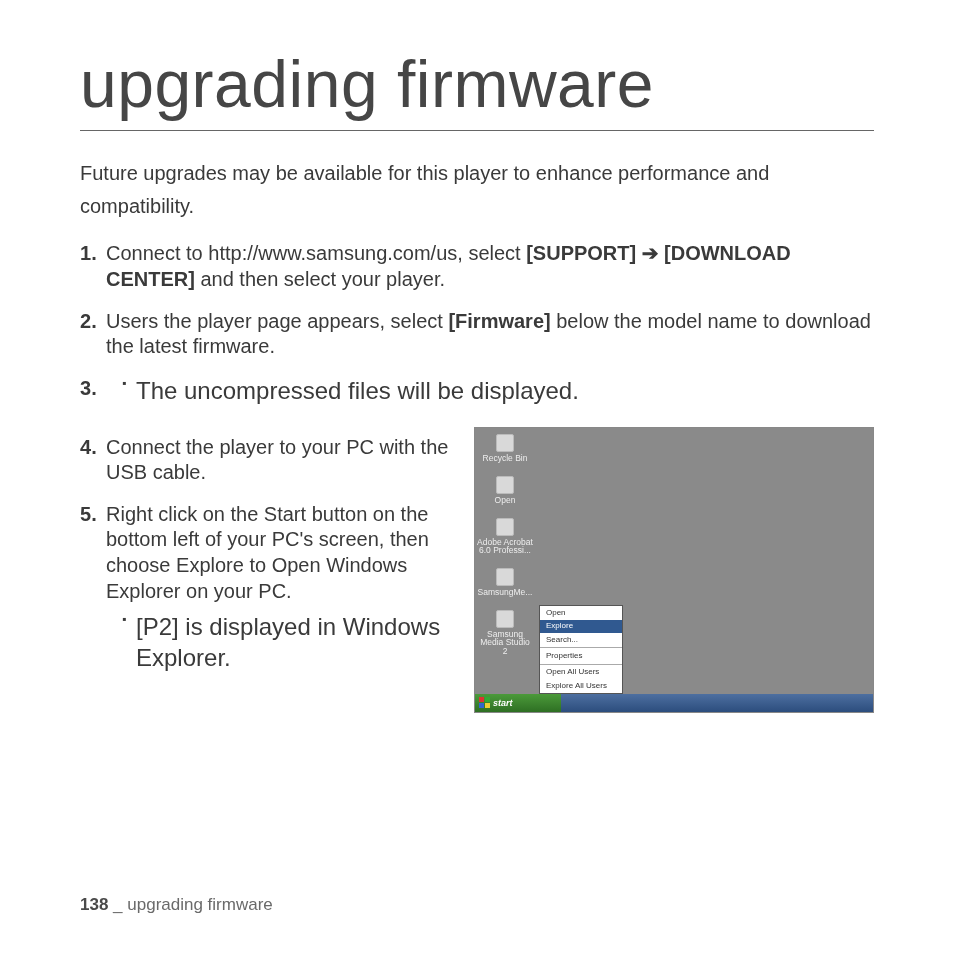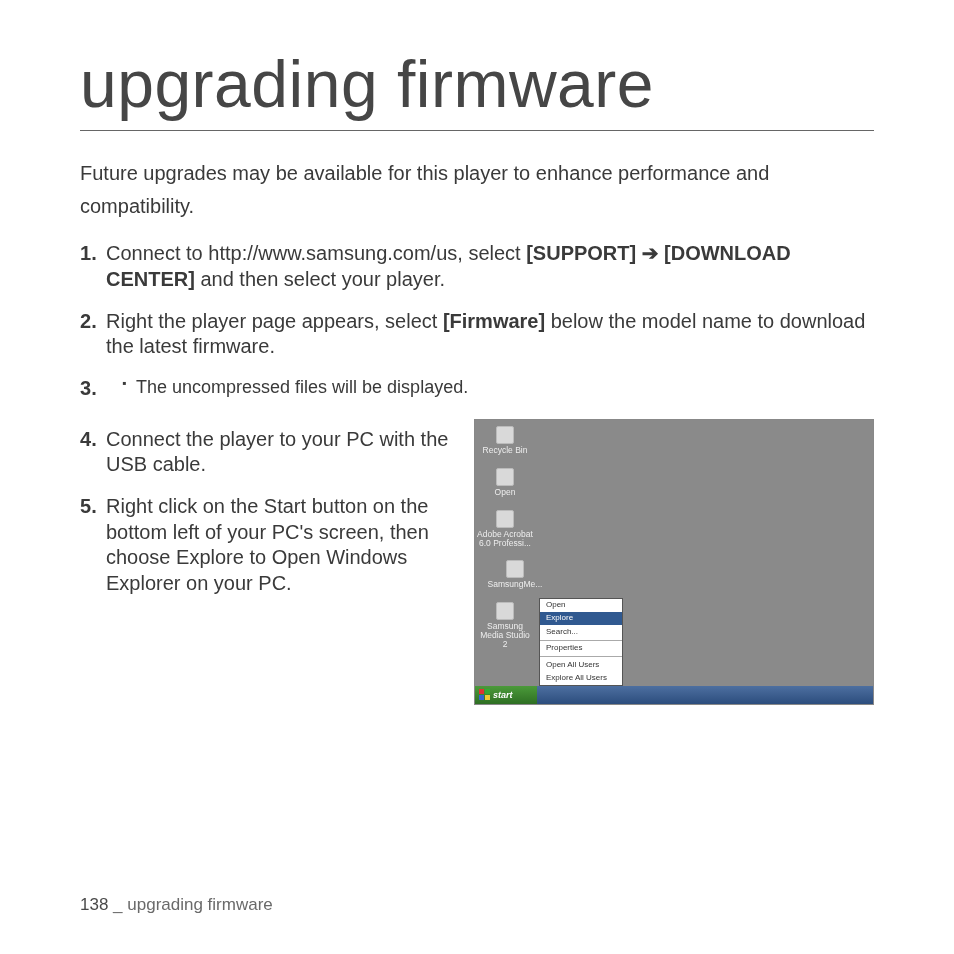--- a/index.html
+++ b/index.html
@@ -49,21 +49,21 @@
   .bold { font-weight: bold; }
   .arrow { font-weight: bold; }
   ul.sub {
     list-style: none;
     padding-left: 16px;
     margin-top: 8px;
   }
   ul.sub > li {
     position: relative;
     padding-left: 14px;
-    font-size: 18px;
+    font-size: 24px;
   }
   ul.sub > li::before {
     content: "▪";
     position: absolute;
     left: 0;
     top: 0;
     font-size: 12px;
     color: #3a3a3a;
   }
   .steps-row {
@@ -112,21 +112,21 @@
   .context-menu .sep { border-top: 1px solid #aaa; margin: 1px 0; }
   .taskbar {
     position: absolute;
     left: 0; right: 0; bottom: 0;
     height: 18px;
     background: linear-gradient(#4d6fa0,#2c4d7d);
   }
   .start-btn {
     position: absolute;
     left: 0; bottom: 0;
-    height: 18px; width: 62px;
+    height: 18px; width: 86px;
     background: linear-gradient(#4b9a3a,#2e6f23);
     color: #fff;
     font-style: italic;
     font-weight: bold;
     font-size: 9px;
     line-height: 18px;
     padding-left: 18px;
     margin-top: 13px;
   }
   .start-btn::before{
@@ -140,69 +140,72 @@
       linear-gradient(#36c,#36c) left bottom/5px 5px no-repeat,
       linear-gradient(#ec3,#ec3) right bottom/5px 5px no-repeat;
   }
   .footer {
     position: absolute;
     left: 80px;
     bottom: 38px;
     font-size: 17px;
     color: #6a6a6a;
   }
-  .footer .pn { font-weight: normal; color: #4a4a4a; }
+  .footer .pn { font-weight: bold; color: #4a4a4a; }
 </style>
 </head>
 <body>
 
 <h1 class="page-title">upgrading firmware</h1>
 
 <p class="intro">Future upgrades may be available for this player to enhance performance and compatibility.</p>
 
 <ol class="steps">
   <li>
     <span>Connect to http://www.samsung.com/us, select </span><span class="bold">[SUPPORT]</span><span class="arrow"> ➔ </span><span class="bold">[DOWNLOAD CENTER]</span><span> and then select your player.</span>
   </li>
   <li>
-    <span>Right the player page appears, select </span><span class="bold">[Firmware]</span><span> below the model name to download the latest firmware.</span>
+    <span>Users the player page appears, select </span><span class="bold">[Firmware]</span><span> below the model name to download the latest firmware.</span>
   </li>
   <li>
     <ul class="sub">
       <li>The uncompressed files will be displayed.</li>
     </ul>
   </li>
 </ol>
 
 <div class="steps-row">
   <div class="steps-left">
     <ol class="steps" style="counter-reset: step 3;">
       <li>
         <span>Connect the player to your PC with the USB cable.</span>
       </li>
       <li>
         <span>Right click on the Start button on the bottom left of your PC's screen, then choose Explore to Open Windows Explorer on your PC.</span>
+        <ul class="sub">
+          <li>[P2] is displayed in Windows Explorer.</li>
+        </ul>
       </li>
     </ol>
   </div>
 
   <div class="screenshot">
     <div class="desk-icon" style="left:2px; top:6px;">
       <div class="ic"></div>
       <div>Recycle Bin</div>
     </div>
     <div class="desk-icon" style="left:2px; top:48px;">
       <div class="ic"></div>
       <div>Open</div>
     </div>
     <div class="desk-icon" style="left:2px; top:90px;">
       <div class="ic"></div>
       <div>Adobe Acrobat 6.0 Professi...</div>
     </div>
-    <div class="desk-icon" style="left:12px; top:140px;">
+    <div class="desk-icon" style="left:2px; top:140px;">
       <div class="ic"></div>
       <div>SamsungMe...</div>
     </div>
     <div class="desk-icon" style="left:2px; top:182px;">
       <div class="ic"></div>
       <div>Samsung Media Studio 2</div>
     </div>
 
     <div class="context-menu">
       <div class="mi">Open</div>

